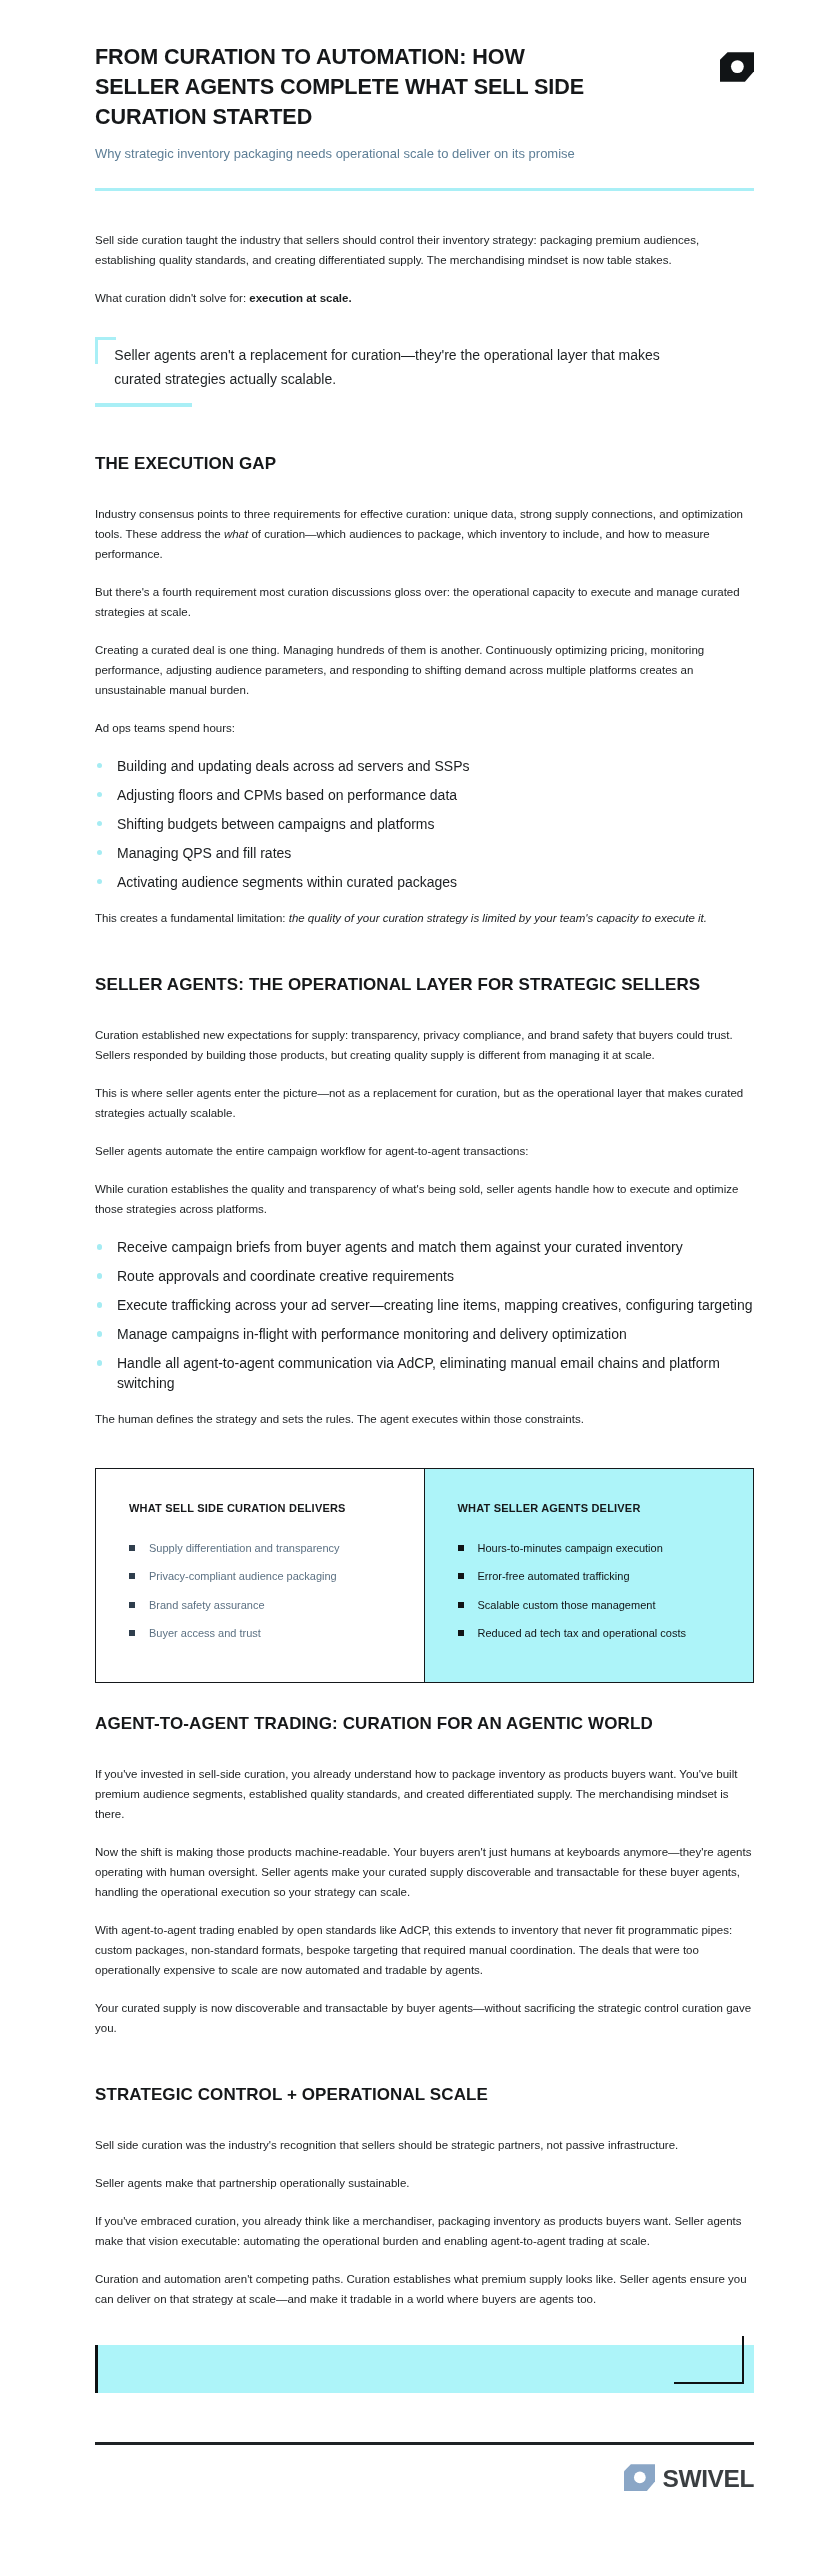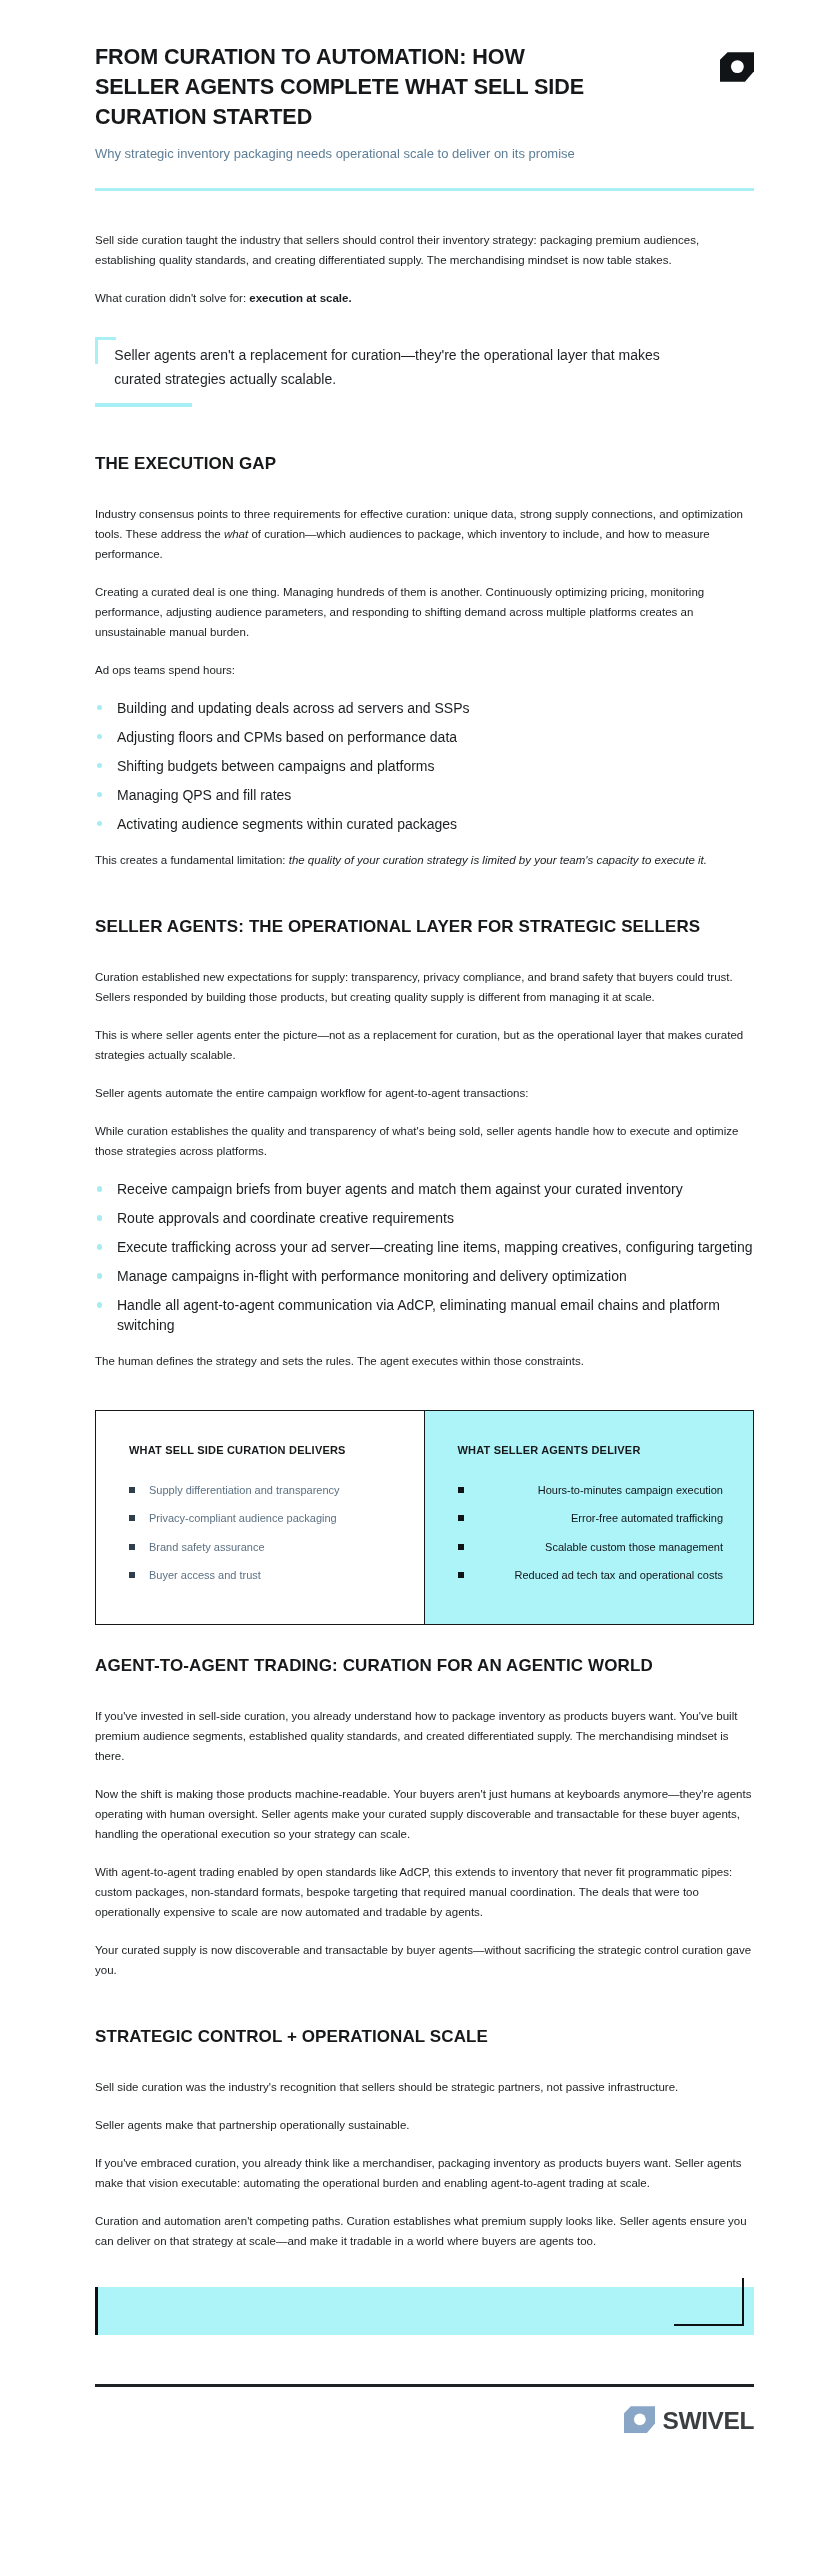--- a/index.html
+++ b/index.html
@@ -69,21 +69,21 @@
   .compare .col-right{background:var(--cyan-bg);}
   .compare h3{
     margin:0 0 22px;font-size:11px;line-height:16.4px;font-weight:700;
     letter-spacing:0.2px;color:#16181A;text-transform:uppercase;
   }
   ul.squares{list-style:none;margin:0;padding:0;}
   ul.squares li{position:relative;padding-left:20px;margin:0 0 10.4px;font-size:11px;line-height:18px;}
   ul.squares li::before{content:"";position:absolute;left:0;top:6px;width:6px;height:6px;}
   .col-left ul.squares li{color:var(--slate);}
   .col-left ul.squares li::before{background:#2F3E4D;}
-  .col-right ul.squares li{color:#111416;text-align:right;}
+  .col-right ul.squares li{color:#111416;}
   .col-right ul.squares li::before{background:#101315;}
 
   
   .callout{
     margin-top:36px;position:relative;background:var(--cyan-bg);
     border-left:3.7px solid #0E1113;padding:33px 89px 15px 39px;
   }
   .callout p{margin:0;font-size:12px;line-height:21px;color:#15181A;}
   .callout .corner{
     position:absolute;right:10.4px;bottom:9px;width:68px;height:46px;
@@ -125,20 +125,21 @@
     <p>Sell side curation taught the industry that sellers should control their inventory strategy: packaging premium audiences, establishing quality standards, and creating differentiated supply. The merchandising mindset is now table stakes.</p>
     <p><span>What curation didn't solve for: </span><strong>execution at scale.</strong></p>
 
     <figure class="pullquote">
       <blockquote>Seller agents aren't a replacement for curation—they're the operational layer that makes curated strategies actually scalable.</blockquote>
       <div class="quote-underline"></div>
     </figure>
 
     <h2>THE EXECUTION GAP</h2>
     <p><span>Industry consensus points to three requirements for effective curation: unique data, strong supply connections, and optimization tools. These address the </span><em>what</em><span> of curation—which audiences to package, which inventory to include, and how to measure performance.</span></p>
+    <p>But there's a fourth requirement most curation discussions gloss over: the operational capacity to execute and manage curated strategies at scale.</p>
     <p>Creating a curated deal is one thing. Managing hundreds of them is another. Continuously optimizing pricing, monitoring performance, adjusting audience parameters, and responding to shifting demand across multiple platforms creates an unsustainable manual burden.</p>
     <p>Ad ops teams spend hours:</p>
     <ul class="dots">
       <li>Building and updating deals across ad servers and SSPs</li>
       <li>Adjusting floors and CPMs based on performance data</li>
       <li>Shifting budgets between campaigns and platforms</li>
       <li>Managing QPS and fill rates</li>
       <li>Activating audience segments within curated packages</li>
     </ul>
     <p><span>This creates a fundamental limitation: </span><em>the quality of your curation strategy is limited by your team's capacity to execute it.</em></p>

